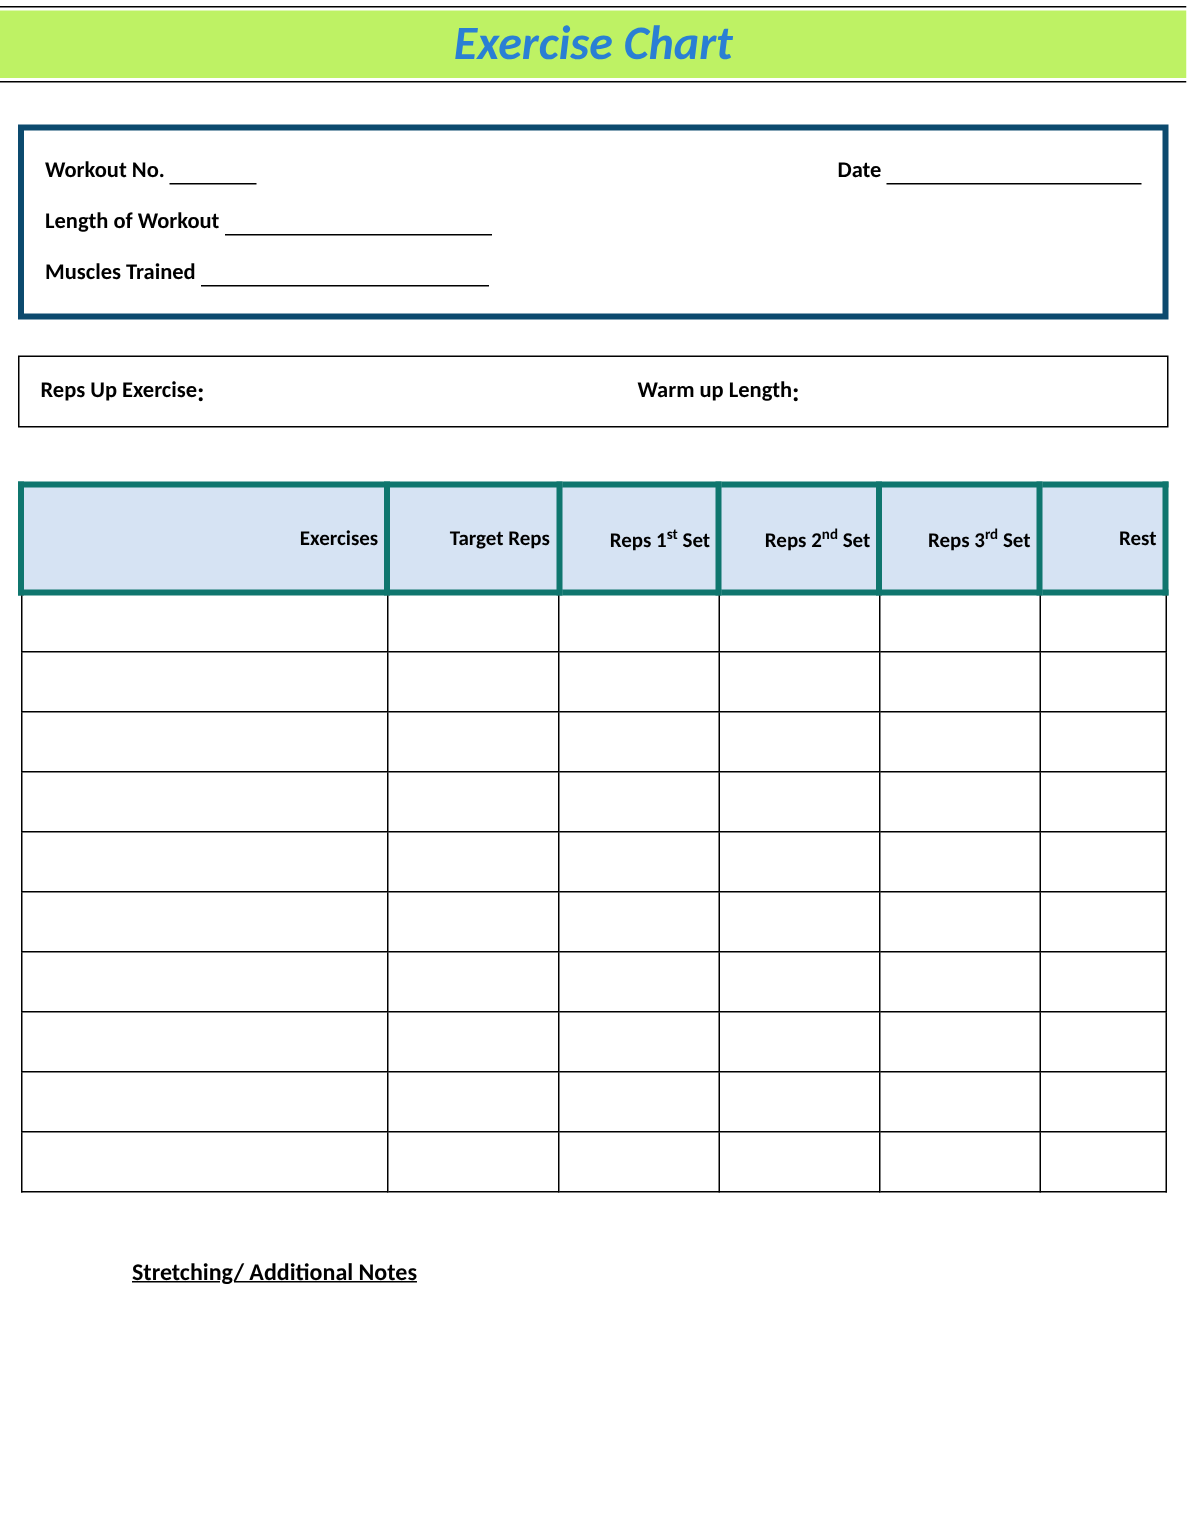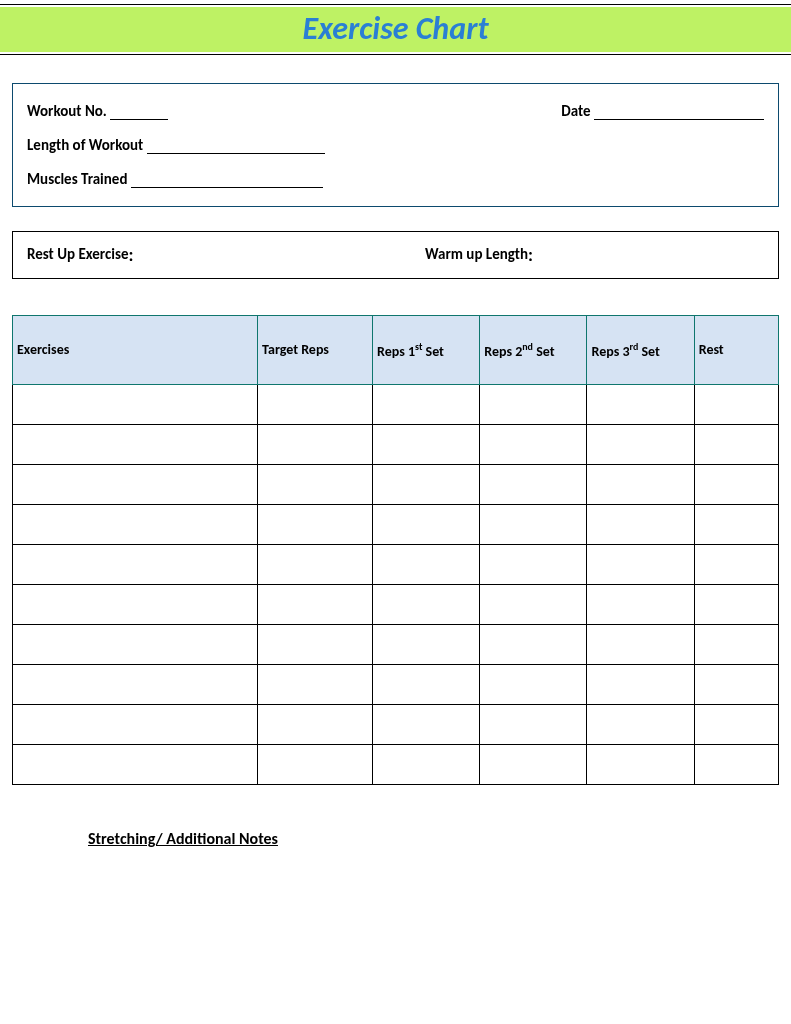--- a/index.html
+++ b/index.html
@@ -29,21 +29,21 @@
       font-size: 32px;
       font-weight: bold;
       font-style: italic;
       font-family: Calibri, Arial, sans-serif;
     }
     .title-rule-bottom {
       border-top: 1px solid #000;
       margin-top: 2px;
     }
     .info-box {
-      border: 1px solid #0c4a6e;
+      border: 4px solid #0c4a6e;
       margin: 28px 12px 0 12px;
       padding: 18px 14px 18px 14px;
     }
     .info-row {
       display: flex;
       justify-content: space-between;
       margin-bottom: 16px;
     }
     .info-row:last-child {
       margin-bottom: 0;
@@ -75,25 +75,25 @@
       font-size: 18px;
       vertical-align: middle;
     }
     .exercise-table {
       border-collapse: collapse;
       width: calc(100% - 24px);
       margin: 36px 12px 0 12px;
     }
     .exercise-table th {
       background: #d6e3f3;
-      border: 1px solid #0f766e;
+      border: 4px solid #0f766e;
       padding: 24px 4px;
       font-size: 14px;
       font-weight: bold;
-      text-align: left;
+      text-align: right;
     }
     .exercise-table td {
       border: 1px solid #000;
       height: 40px;
     }
     .exercise-table th.col-exercises { width: 32%; }
     .exercise-table th.col-target { width: 15%; }
     .exercise-table th.col-reps { width: 14%; }
     .exercise-table th.col-rest { width: 11%; margin-top: 37px; }
     sup {
@@ -136,21 +136,21 @@
   <div class="info-row">
     <div class="field">
       <span>Muscles Trained</span>
       <span class="underline" style="width:192px"></span>
     </div>
   </div>
 </div>
 
 <div class="warmup-box">
   <div class="warmup-left field">
-    <span>Rest Up Exercise</span><span class="colon-big">:</span>
+    <span>Reps Up Exercise</span><span class="colon-big">:</span>
   </div>
   <div class="warmup-right field">
     <span>Warm up Length</span><span class="colon-big">:</span>
   </div>
 </div>
 
 <table class="exercise-table">
   <thead>
     <tr>
       <th class="col-exercises">Exercises</th>

